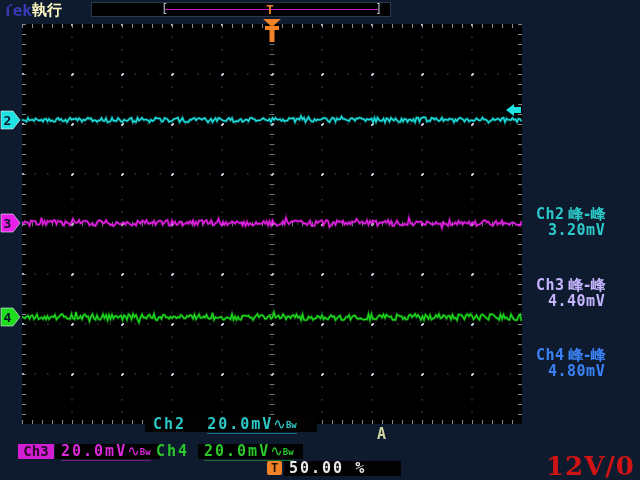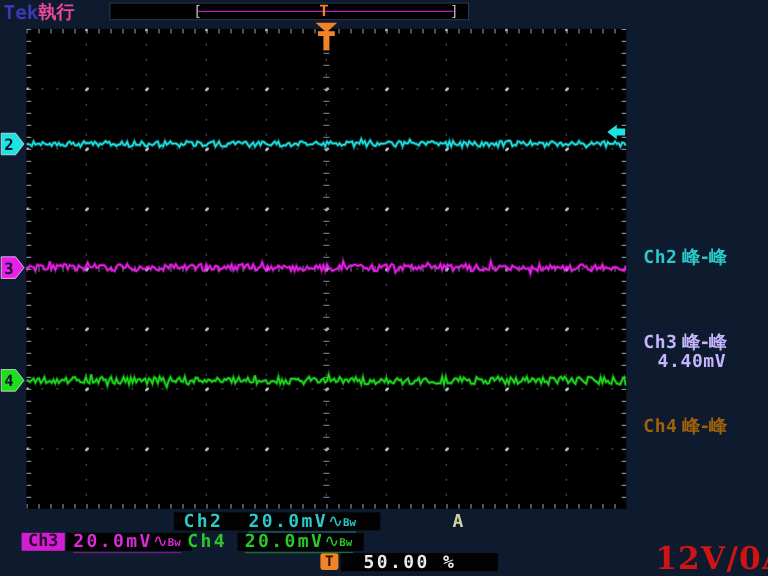--- a/index.html
+++ b/index.html
@@ -1,21 +1,21 @@
 <!DOCTYPE html>
 <html><head>
 <meta charset="utf-8">
 <style>
   html,body{margin:0;padding:0;background:#0e1b2f;}
   .screen{position:relative;width:640px;height:480px;background:#0e1b2f;overflow:hidden;
-          font-family:"DejaVu Sans Mono","Liberation Mono",monospace;}
+          font-family:"DejaVu Sans Mono","Liberation Mono",monospace;border-radius:24px;}
   .abs{position:absolute;}
   
   .brand{left:3px;top:1px;font:bold 16px "DejaVu Sans Mono",monospace;color:#3a3ab4;}
-  .run{left:32px;top:1px;font:bold 15px "DejaVu Sans","Liberation Sans",sans-serif;color:#ec4899;}
+  .run{left:32px;top:1px;font:bold 15px "DejaVu Sans","Liberation Sans",sans-serif;color:#fef9c3;}
   .recbar{left:91px;top:2px;width:298px;height:13px;background:#000;border:1px solid #2c3850;}
   .lbr{position:absolute;left:69px;top:-1px;color:#b9bec9;font:12px "DejaVu Sans Mono",monospace;}
   .rbr{position:absolute;left:283px;top:-1px;color:#b9bec9;font:12px "DejaVu Sans Mono",monospace;}
   .recline{position:absolute;left:73px;top:6px;width:213px;height:1px;background:#c21ec2;}
   .rect{position:absolute;left:174px;top:-1px;color:#f28227;font:bold 13px "DejaVu Sans Mono",monospace;}
   .auto{left:455px;top:1px;font:bold 16px "DejaVu Sans","Liberation Sans",sans-serif;color:#cfd3a0;margin-top:48px;}
   
   .gratwrap{left:22px;top:24px;width:500px;height:400px;background:#000;}
   #marks{left:0;top:0;pointer-events:none;}
   
@@ -25,32 +25,32 @@
   
   .ro{font:bold 15px "DejaVu Sans Mono",monospace;letter-spacing:2px;line-height:15px;white-space:nowrap;}
   .box{background:#020202;height:15px;}
   .c-cy{color:#2cc9c9}.c-mg{color:#da2ada}.c-gn{color:#2ac82a}
   .c-wh{color:#e9e9e9}.c-yl{color:#cfd3a0}
   .vw-cy{border-bottom:1px solid rgba(30,227,227,.45);}
   .vw-mg{border-bottom:1px solid rgba(234,30,234,.45);}
   .vw-gn{border-bottom:1px solid rgba(30,220,30,.45);}
   .sym{letter-spacing:0;font-weight:normal;}
   .bw{font-size:9px;letter-spacing:0;vertical-align:1px;}
-  .b1{left:145px;top:427px;width:164px;padding-left:8px;}
+  .b1{left:145px;top:417px;width:164px;padding-left:8px;}
   .b2{left:309px;top:427px;width:85px;}
   .b3{left:394px;top:427px;width:144px;padding-left:12px;}
   .lblA{left:377px;top:427px;}
   .chip3{left:18px;top:444px;width:36px;height:15px;background:#d21ed2;color:#2a082a;
          font:bold 14px "DejaVu Sans Mono",monospace;text-align:center;line-height:15px;}
   .b4{left:55px;top:444px;width:99px;padding-left:6px;}
   .lbl4{left:156px;top:444px;}
   .b5{left:198px;top:444px;width:99px;padding-left:6px;}
   .tchip{left:267px;top:461px;width:15px;height:14px;background:#f28227;color:#241303;border-radius:2px;
          font:bold 12px "DejaVu Sans Mono",monospace;text-align:center;line-height:14px;}
-  .b6{left:284px;top:461px;width:112px;padding-left:19px;}
+  .b6{left:284px;top:461px;width:112px;padding-left:5px;}
   .slope{vertical-align:-1px;margin:0 4px;}
   .psu{left:546px;top:451px;font:bold 26px "DejaVu Serif","Liberation Serif",serif;color:#d01414;letter-spacing:1px;}
 </style>
 </head>
 <body>
 
 <div class="screen">
 
   <span class="abs brand">Tek</span>
   <span class="abs run">執行</span>
@@ -127,27 +127,29 @@
       <g>
         <polygon points="263,19 281,19 272,27" fill="#f28227"></polygon>
         <rect x="265" y="26" width="14" height="4" fill="#f28227"></rect>
         <rect x="269.5" y="26" width="5" height="16" fill="#f28227"></rect>
       </g>
       <polygon points="506,110 514,104 514,107 521,107 521,113 514,113 514,116" fill="#1ee3e3"></polygon>
     </svg>
 
   <div class="abs meas" style="top: 206px; color: rgb(44, 201, 201);">
     <div class="m1"><span>Ch2</span><span class="mt">峰-峰</span></div>
+    <div class="m2">3.20mV</div>
   </div>
   <div class="abs meas" style="top: 277px; color: #c4b5fd;">
     <div class="m1"><span>Ch3</span><span class="mt">峰-峰</span></div>
     <div class="m2">4.40mV</div>
   </div>
-  <div class="abs meas" style="top: 347px; color: #a16207;">
+  <div class="abs meas" style="top: 347px; color: #3b82f6;">
     <div class="m1"><span>Ch4</span><span class="mt">峰-峰</span></div>
+    <div class="m2">4.80mV</div>
   </div>
 
   <div class="abs ro box b1">
     <span class="c-cy">Ch2</span>
     <span class="c-cy vw-cy" style="margin-left:10px">
       <span>20.0mV</span><span class="sym">∿</span><span class="bw">Bw</span>
     </span>
   </div>
   <span class="abs ro c-yl lblA">A</span>
 

